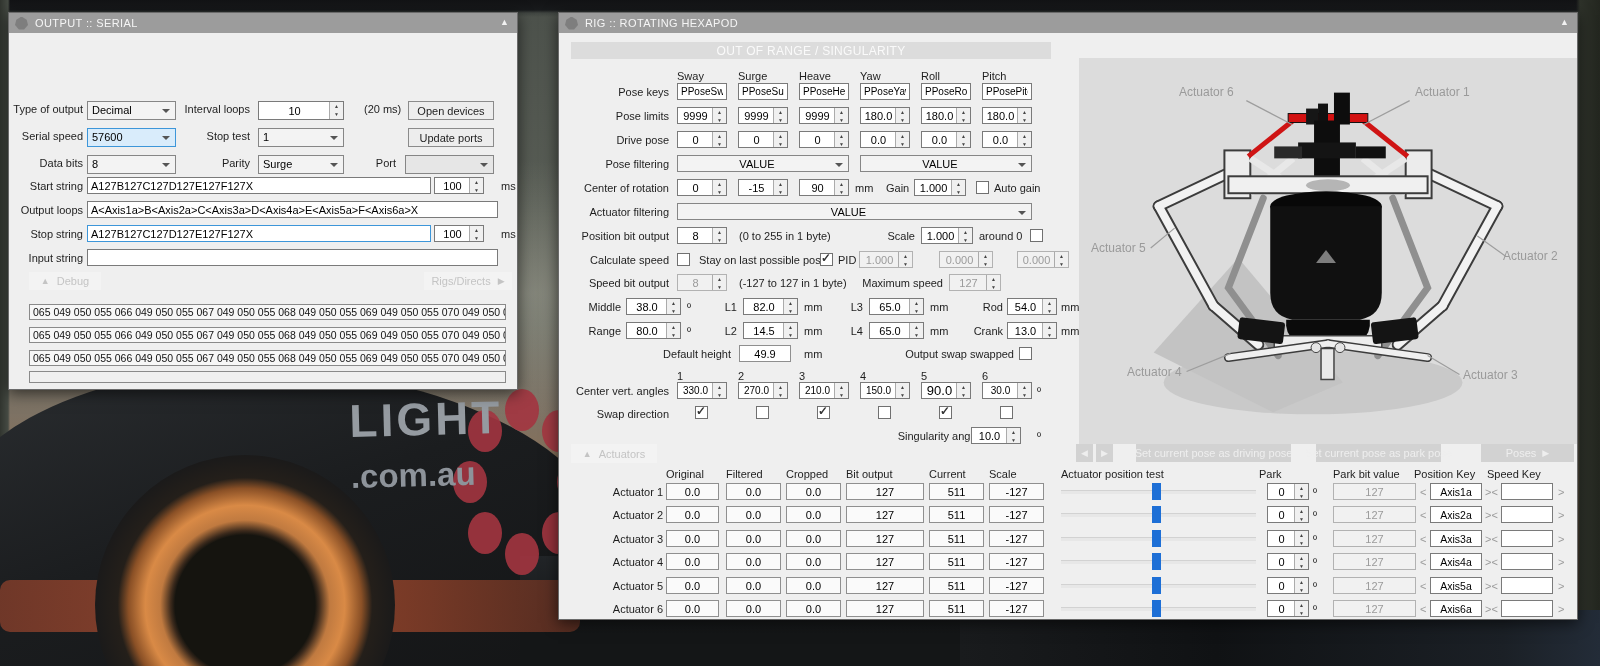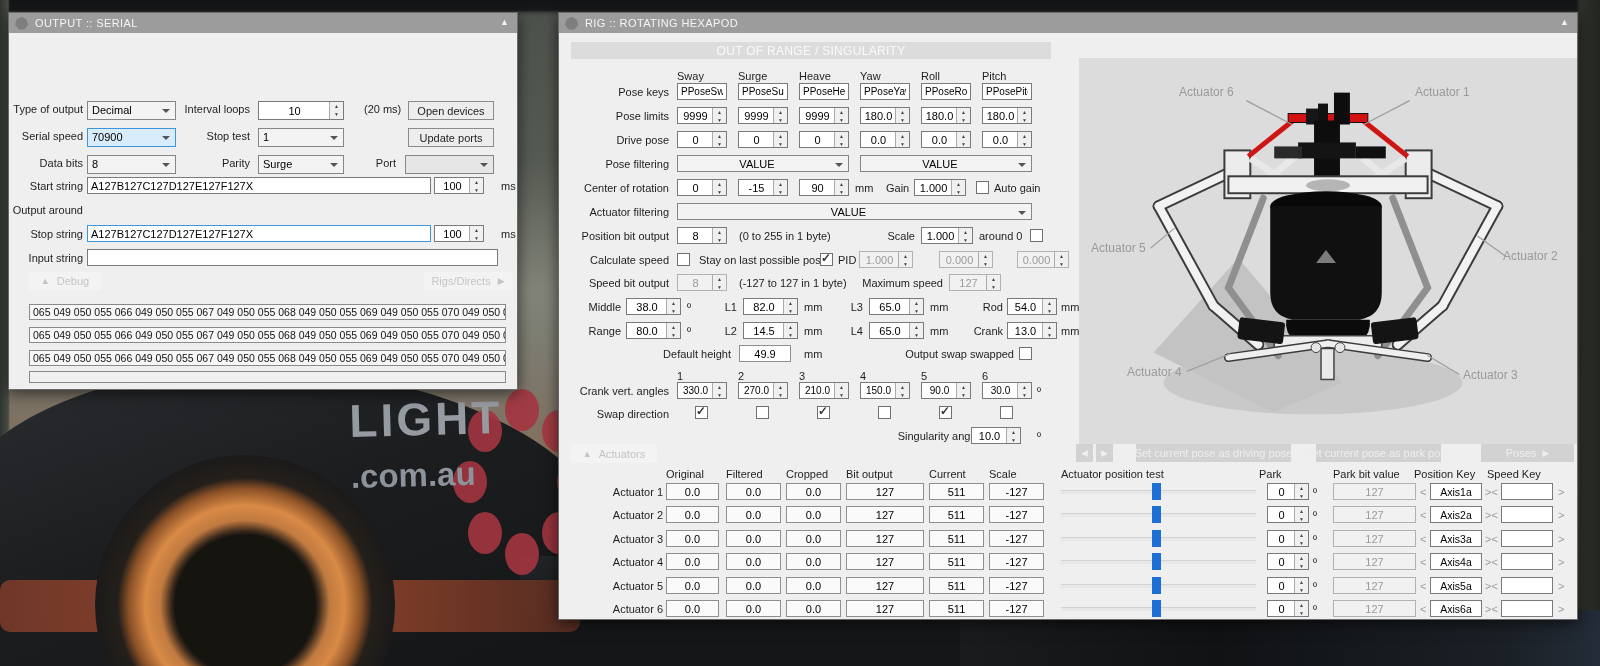--- a/index.html
+++ b/index.html
@@ -117,21 +117,21 @@
       <span class="v">10</span>
       <span class="ud"></span>
     </div>
   <span class="lbl" style="left:355px;top:90px">(20 ms)</span>
   <div class="btn" style="left:399px;top:88px;width:86px">
       <span>Open devices</span>
     </div>
 
   <span class="lbl r" style="left:0;top:117px;width:74px">Serial speed</span>
   <div class="dd focus" style="left:78px;top:115px;width:89px;height:19px">
-      <span class="v">70900</span>
+      <span class="v">57600</span>
     </div>
   <span class="lbl r" style="left:160px;top:117px;width:81px">Stop test</span>
   <div class="dd" style="left:249px;top:115px;width:86px;height:19px">
       <span class="v">1</span>
     </div>
   <div class="btn" style="left:399px;top:115px;width:86px">
       <span>Update ports</span>
     </div>
 
   <span class="lbl r" style="left:0;top:144px;width:74px">Data bits</span>
@@ -148,21 +148,22 @@
     </div>
 
   <span class="lbl r" style="left:0;top:167px;width:74px">Start string</span>
   <input class="inp" style="left: 78px; top: 164px; width: 344px;" value="A127B127C127D127E127F127X">
   <div class="spin" style="left:425px;top:164px;width:50px">
       <span class="v">100</span>
       <span class="ud"></span>
     </div>
   <span class="lbl" style="left:492px;top:167px">ms</span>
 
-  <span class="lbl r" style="left:0;top:191px;width:74px">Output around</span>
+  <span class="lbl r" style="left:0;top:191px;width:74px">Output loops</span>
+  <input class="inp" style="left: 78px; top: 188px; width: 411px;" value="A&lt;Axis1a&gt;B&lt;Axis2a&gt;C&lt;Axis3a&gt;D&lt;Axis4a&gt;E&lt;Axis5a&gt;F&lt;Axis6a&gt;X">
 
   <span class="lbl r" style="left:0;top:215px;width:74px">Stop string</span>
   <input class="inp focus" style="left: 78px; top: 212px; width: 344px;" value="A127B127C127D127E127F127X">
   <div class="spin" style="left:425px;top:212px;width:50px">
       <span class="v">100</span>
       <span class="ud"></span>
     </div>
   <span class="lbl" style="left:492px;top:215px">ms</span>
 
   <span class="lbl r" style="left:0;top:239px;width:74px">Input string</span>
@@ -394,39 +395,39 @@
   <span class="lbl r" style="left:340px;top:335px;width:115px">Output swap swapped</span>
   <span class="cb" style="left:460px;top:334px"></span>
 
   <span class="hdr" style="left:118px;top:357px;width:50px">1</span>
   <span class="hdr" style="left:179px;top:357px;width:50px">2</span>
   <span class="hdr" style="left:240px;top:357px;width:50px">3</span>
   <span class="hdr" style="left:301px;top:357px;width:50px">4</span>
   <span class="hdr" style="left:362px;top:357px;width:50px">5</span>
   <span class="hdr" style="left:423px;top:357px;width:50px">6</span>
 
-  <span class="lbl r" style="left:0;top:372px;width:110px">Crank vert. angles</span>
+  <span class="lbl r" style="left:0;top:372px;width:110px">Center vert. angles</span>
   <div class="spin" style="left:118px;top:369px;width:50px">
       <span class="v" style="font-size:10px">330.0</span>
       <span class="ud"></span>
     </div>
   <div class="spin" style="left:179px;top:369px;width:50px">
       <span class="v" style="font-size:10px">270.0</span>
       <span class="ud"></span>
     </div>
   <div class="spin" style="left:240px;top:369px;width:50px">
       <span class="v" style="font-size:10px">210.0</span>
       <span class="ud"></span>
     </div>
   <div class="spin" style="left:301px;top:369px;width:50px">
       <span class="v" style="font-size:10px">150.0</span>
       <span class="ud"></span>
     </div>
   <div class="spin" style="left:362px;top:369px;width:50px">
-      <span class="v" style="font-size:10px">90.0</span>
+      <span class="v" style="font-size:13px">90.0</span>
       <span class="ud"></span>
     </div>
   <div class="spin" style="left:423px;top:369px;width:50px">
       <span class="v" style="font-size:10px">30.0</span>
       <span class="ud"></span>
     </div>
   <span class="lbl" style="left:478px;top:372px">º</span>
 
   <span class="lbl r" style="left:0;top:395px;width:110px">Swap direction</span>
   <span class="cb checked" style="left:136px;top:393px"></span>

